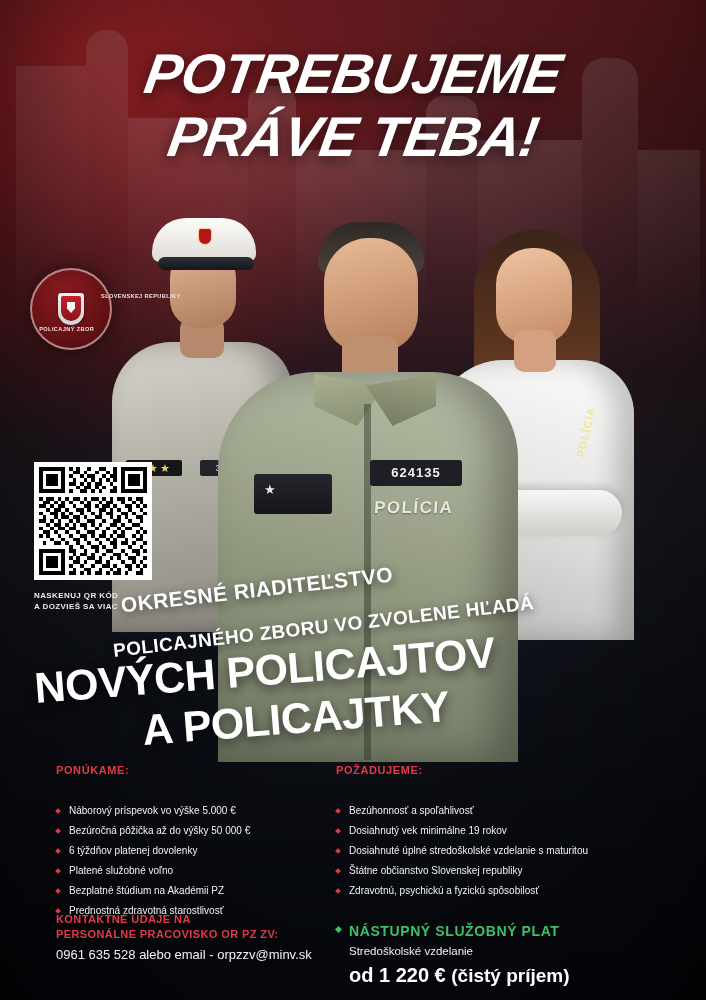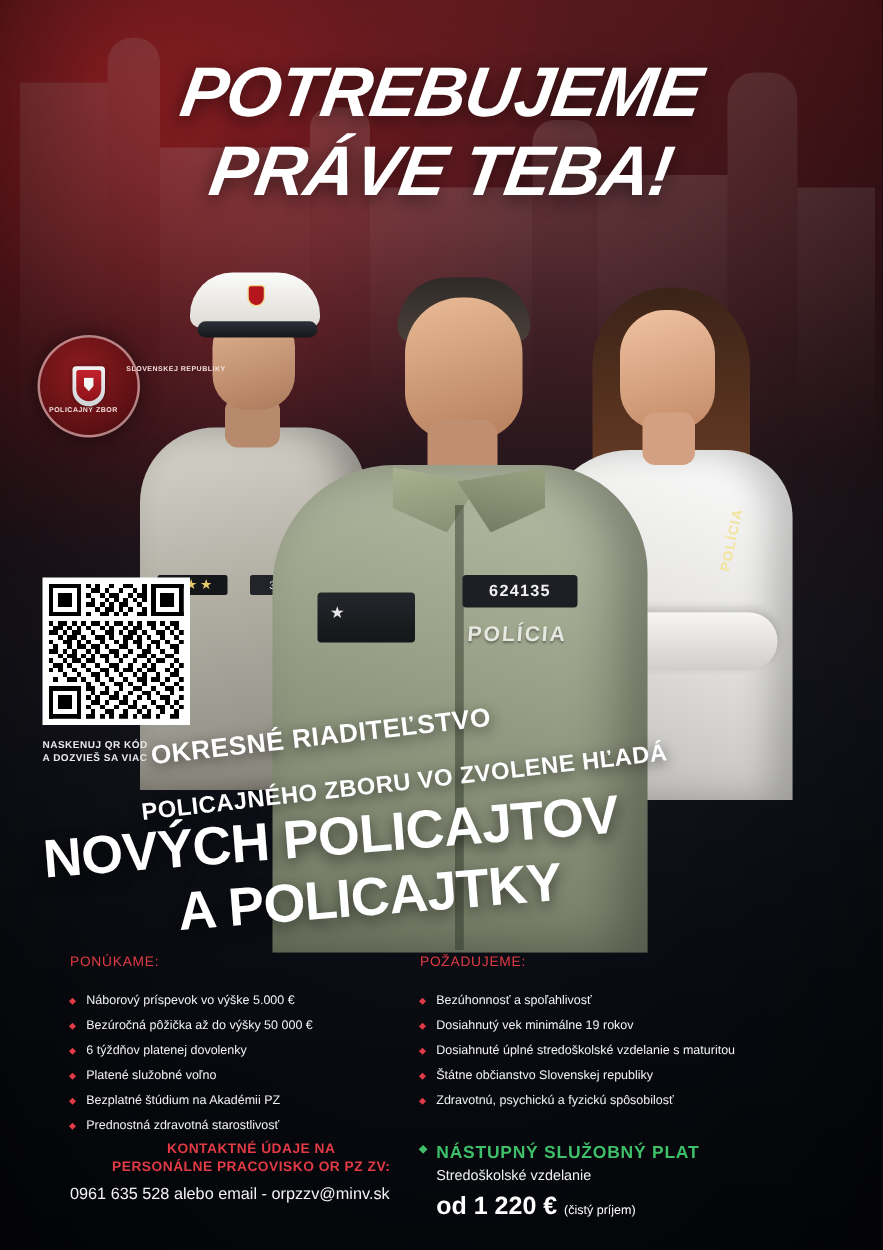--- a/index.html
+++ b/index.html
@@ -300,23 +300,23 @@
   }
 
   
   .bottom { position:absolute; left:0; top:756px; width:706px; height:244px; z-index:9; }
   .col-left { position:absolute; left:56px; top:8px; width:258px; }
   .col-right { position:absolute; left:336px; top:8px; width:330px; }
 
   .sec-title {
     color:#e23b45;
     font-size:11px;
-    font-weight:normal;
+    font-weight:bold;
     letter-spacing:0.6px;
-    margin-bottom:15px;
+    margin-bottom:25px;
   }
   ul.bullets { list-style:none; }
   ul.bullets li {
     position:relative;
     color:#f2f2f4;
     font-size:10px;
     line-height:20px;
     padding-left:13px;
   }
   ul.bullets li:before {
@@ -335,26 +335,26 @@
   .salary .head:before {
     content:""; position:absolute; left:0; top:4px;
     width:5px; height:5px; background:#3fbf6a; transform:rotate(45deg);
   }
   .salary .edu { color:#f0f0f2; font-size:11.5px; padding-left:13px; }
   .salary .amount {
     margin-top:7px; padding-left:13px;
     color:#fff; font-weight:bold; font-size:20px;
   }
   .salary .amount .net {
-    font-size:10px; font-weight:normal;
+    font-size:19px; font-weight:bold;
   }
 
   .contact { position:absolute; left:56px; top:156px; width:290px; }
   .contact .ct {
-    color:#e23b45; font-size:11px; font-weight:bold; line-height:15px; letter-spacing:0.4px;text-align:center;
+    color:#e23b45; font-size:11px; font-weight:bold; line-height:15px; letter-spacing:0.4px;
   }
   .contact .cd {
     margin-top:5px; color:#f2f2f4; font-size:13px;
   }
 </style>
 </head>
 <body>
 
 <div class="poster">
 

